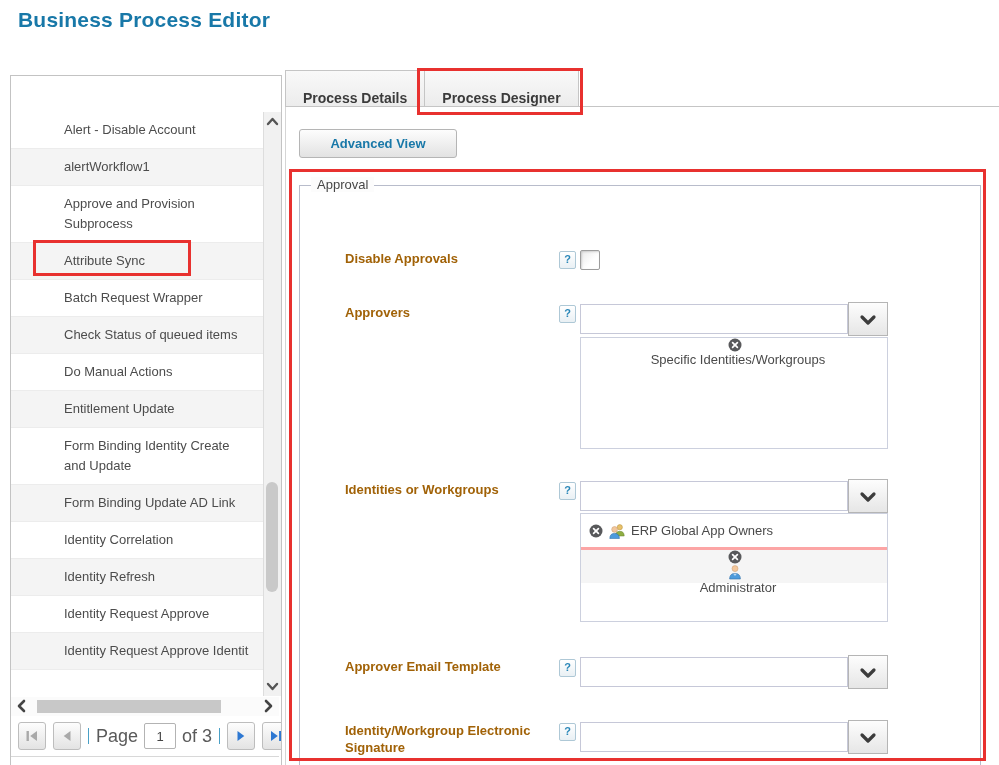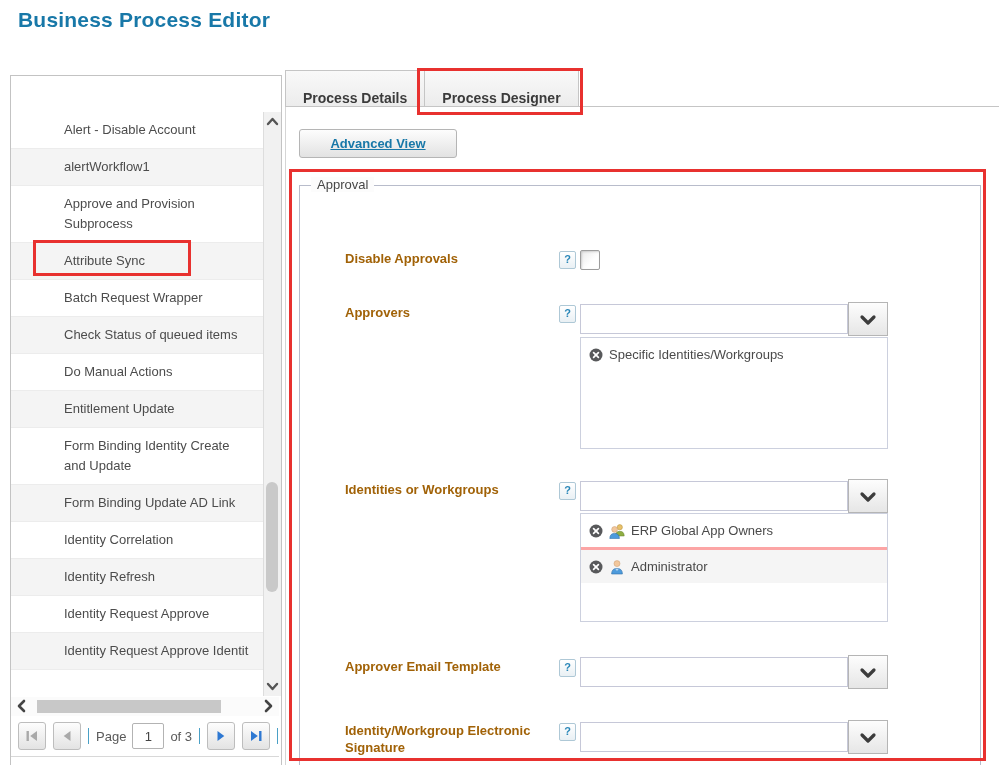--- a/index.html
+++ b/index.html
@@ -62,21 +62,21 @@
     border-bottom:1px solid #d8d8d8;
     display:flex;align-items:center;
   }
   .pg-btn{
     width:26px;height:26px;border:1px solid #bdbdbd;border-radius:3px;
     background:linear-gradient(#fdfdfd,#e3e3e3);
     display:flex;align-items:center;justify-content:center;cursor:pointer;flex:none;
   }
   .pg-btn.disabled{cursor:default;}
   .pg-sep{width:1px;height:16px;background:#4aa0c6;margin:0 7px;flex:none;}
-  .pg-label{font-size:13px;color:#5a5a5a;flex:none;}
+  .pg-label{font-size:18px;color:#5a5a5a;flex:none;}
   #page-input{
     width:26px;height:22px;border:1px solid #b3b3b3;border-radius:2px;margin:0 6px;
     text-align:center;font-size:13px;color:#444;font-family:"Liberation Sans",sans-serif;flex:none;
   }
 
   
   #tabbar{left:285px;top:70px;display:flex;}
   .tab{
     height:37px;box-sizing:border-box;border:1px solid #c5c5c5;border-left:none;
     background:linear-gradient(#f9f9f9,#ececec);
@@ -87,21 +87,21 @@
   .tab.active{background:#ffffff;color:#1878a8;border-bottom:1px solid #ffffff;}
   #tabline{left:285px;top:106px;width:714px;height:0;border-top:1px solid #c5c5c5;z-index:1;}
   #content-border{left:285px;top:107px;width:0;height:658px;border-left:1px solid #d5d5d5;}
 
   
   #advanced-btn{
     left:299px;top:129px;width:158px;height:29px;box-sizing:border-box;
     border:1px solid #b5b5b5;border-radius:3px;
     background:linear-gradient(#fdfdfd,#e2e2e2);
     font-size:13px;font-weight:bold;color:#1878a8;
-    display:flex;align-items:center;justify-content:center;cursor:pointer;text-decoration:underline;
+    display:flex;align-items:center;justify-content:center;cursor:pointer;
   }
   #fieldset{
     left:299px;top:185px;width:680px;height:600px;
     border:1px solid #b8bccb;border-bottom:none;background:#fff;
   }
   #legend{
     left:311px;top:177px;padding:0 6px;background:#fcfcfc;
     font-size:13px;color:#474747;z-index:3;
   }
   .fld-label{
@@ -132,21 +132,21 @@
   .listbox{
     width:308px;box-sizing:border-box;border:1px solid #ccd0de;background:#fff;z-index:4;
   }
   .sel-row{
     height:33px;display:flex;align-items:center;padding-left:8px;
     font-size:13px;color:#4a4a4a;border-bottom:3px solid #fca5a5;
   }
   .sel-row.alt{background:#f5f5f5;}
   .sel-row .rm{margin-right:6px;display:flex;cursor:pointer;}
   .sel-row .pic{margin-right:6px;display:flex;}
-  .sel-row:last-child{border-bottom:none;}
+  .sel-row:last-child{border-bottom:none;flex-direction:column;}
 
   
   .ann{border:3px solid #e8312f;z-index:60;pointer-events:none;}
 </style>
 </head>
 <body>
 
 <svg width="0" height="0" style="position:absolute">
   <defs>
     <g id="chev-down">

